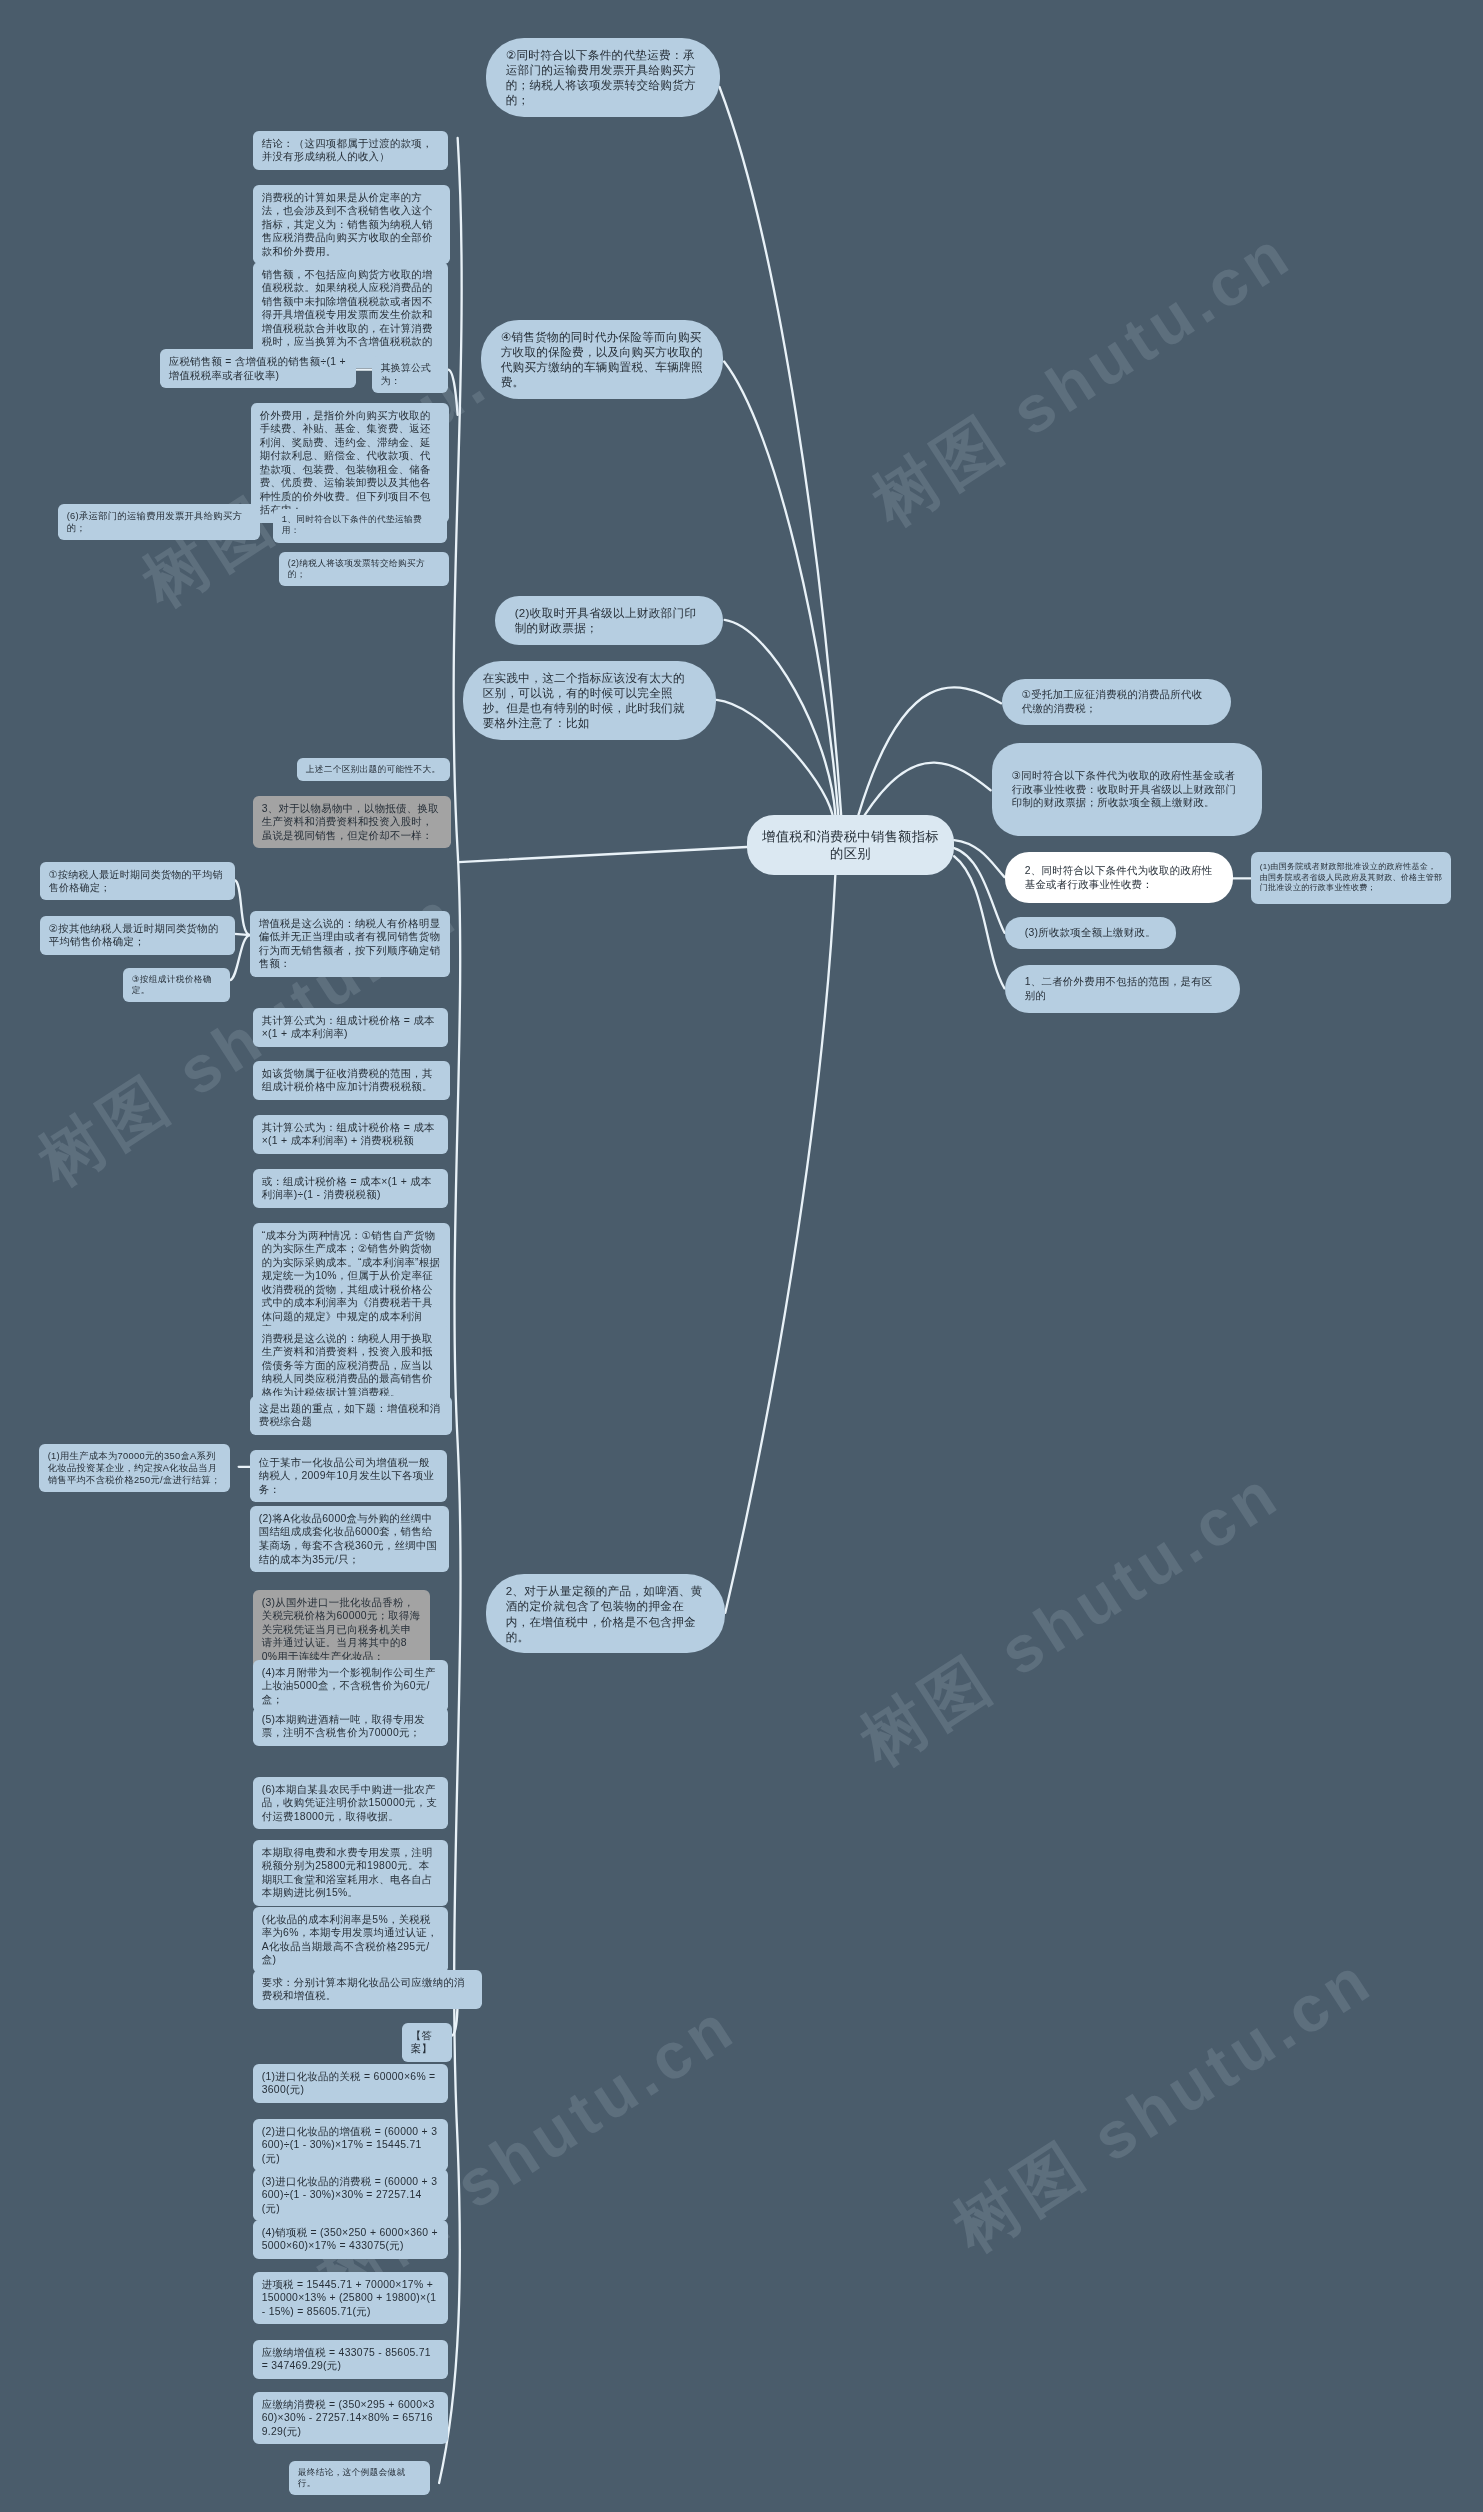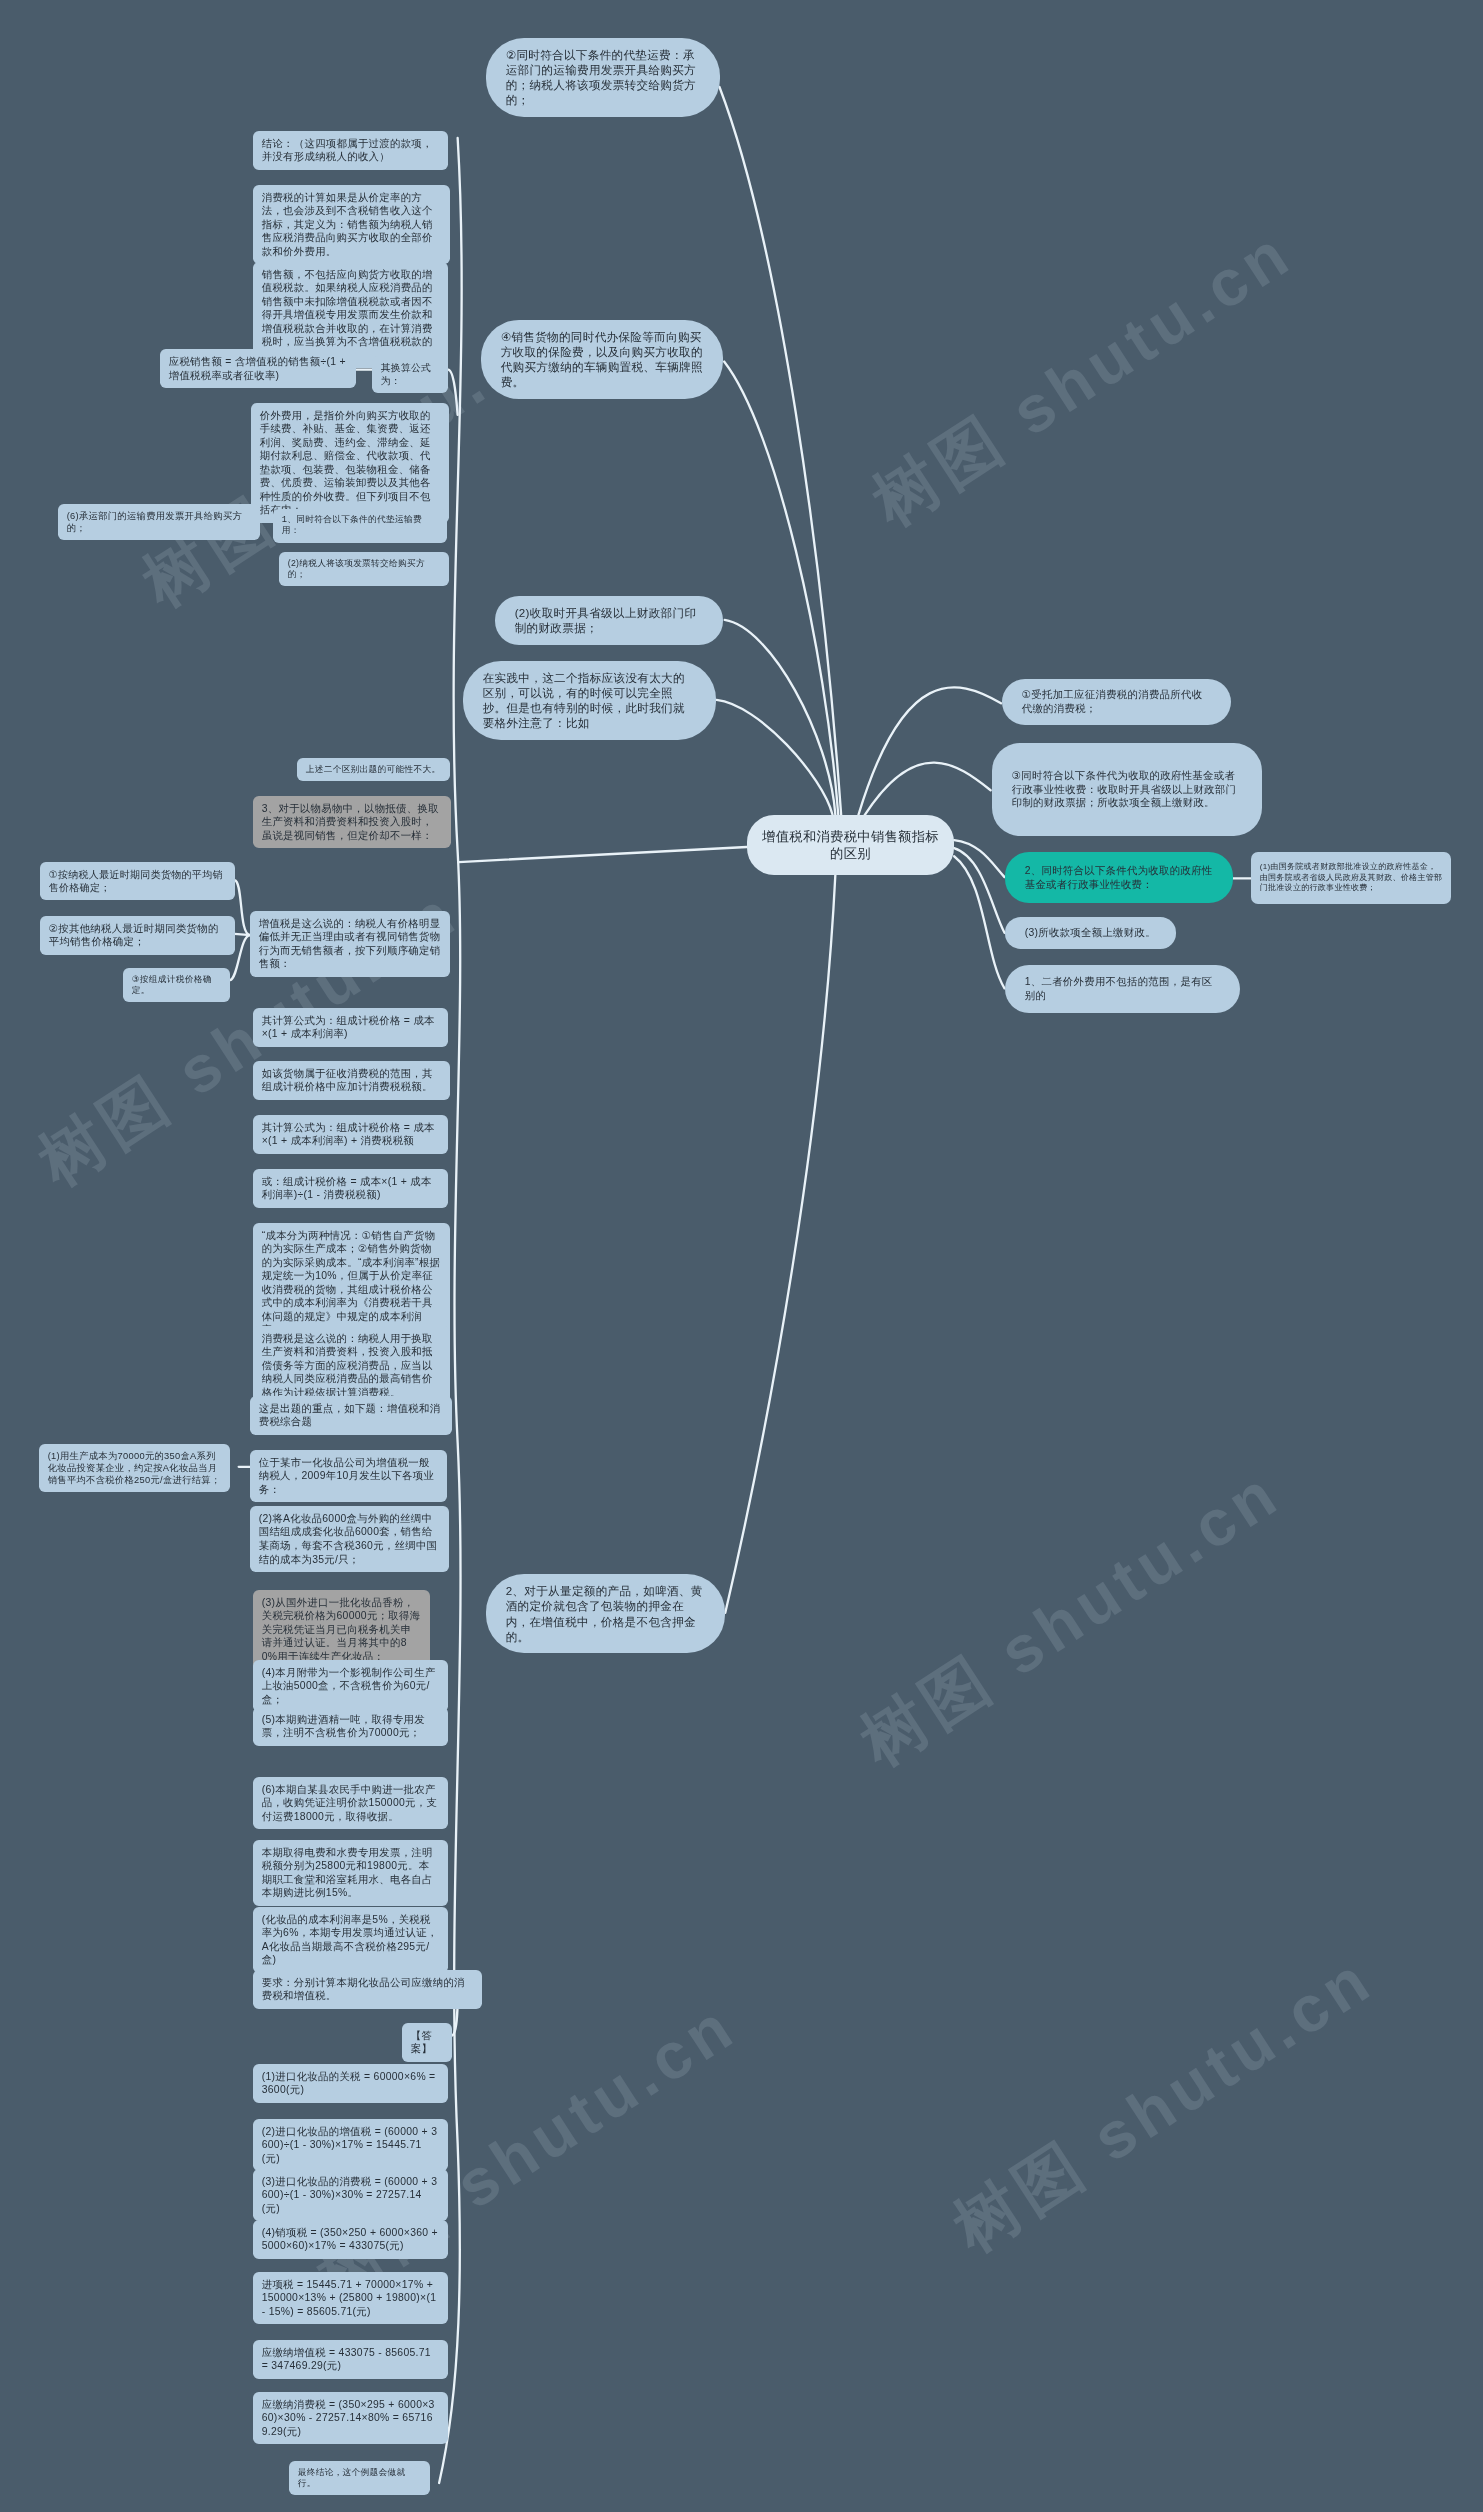--- a/index.html
+++ b/index.html
@@ -72,21 +72,21 @@
       <div class="node" style="left: 58px; top: 504px; width: 202px; min-height: 35px; font-size: 9.3px; border-radius: 5.8px; background: rgb(182, 206, 225); color: rgb(38, 47, 56);">(6)承运部门的运输费用发票开具给购买方的；</div>
       <div class="node" style="left: 273px; top: 509px; width: 174px; min-height: 25.5px; font-size: 8.7px; border-radius: 5.8px; background: rgb(182, 206, 225); color: rgb(38, 47, 56); font-family: Liberation Mono, monospace;">1、同时符合以下条件的代垫运输费用：</div>
       <div class="node" style="left: 279px; top: 552px; width: 170px; min-height: 25.5px; font-size: 8.7px; border-radius: 5.8px; background: rgb(182, 206, 225); color: rgb(38, 47, 56);">(2)纳税人将该项发票转交给购买方的；</div>
       <div class="node pill" style="left: 481px; top: 320px; width: 242px; min-height: 78px; font-size: 11.6px; border-radius: 38px; background: rgb(182, 206, 225); color: rgb(38, 47, 56);">④销售货物的同时代办保险等而向购买方收取的保险费，以及向购买方收取的代购买方缴纳的车辆购置税、车辆牌照费。</div>
       <div class="node pill" style="left: 495px; top: 596px; width: 228px; min-height: 48px; font-size: 11.6px; border-radius: 24px; background: rgb(182, 206, 225); color: rgb(38, 47, 56);">(2)收取时开具省级以上财政部门印制的财政票据；</div>
       <div class="node pill" style="left: 463px; top: 661px; width: 253px; min-height: 78px; font-size: 11.6px; border-radius: 38px; background: rgb(182, 206, 225); color: rgb(38, 47, 56);">在实践中，这二个指标应该没有太大的区别，可以说，有的时候可以完全照抄。但是也有特别的时候，此时我们就要格外注意了：比如</div>
       <div class="node title-node" style="left: 747px; top: 815px; width: 207px; min-height: 60px; font-size: 13.3px; border-radius: 27px; background: rgb(219, 232, 242); color: rgb(38, 47, 56);">增值税和消费税中销售额指标的区别</div>
       <div class="node pill" style="left: 486px; top: 1574px; width: 239px; min-height: 79px; font-size: 11.6px; border-radius: 38px; background: rgb(182, 206, 225); color: rgb(38, 47, 56);">2、对于从量定额的产品，如啤酒、黄酒的定价就包含了包装物的押金在内，在增值税中，价格是不包含押金的。</div>
       <div class="node pill" style="left: 1002px; top: 679px; width: 229px; min-height: 46px; font-size: 10.4px; border-radius: 23px; background: rgb(182, 206, 225); color: rgb(38, 47, 56);">①受托加工应征消费税的消费品所代收代缴的消费税；</div>
       <div class="node pill" style="left: 992px; top: 743px; width: 270px; min-height: 93px; font-size: 10.4px; border-radius: 28px; background: rgb(182, 206, 225); color: rgb(38, 47, 56);">③同时符合以下条件代为收取的政府性基金或者行政事业性收费：收取时开具省级以上财政部门印制的财政票据；所收款项全额上缴财政。</div>
-      <div class="node pill" style="left: 1005px; top: 852px; width: 228px; min-height: 51px; font-size: 10.4px; border-radius: 24px; background: #14b8a6; color: rgb(38, 47, 56);">2、同时符合以下条件代为收取的政府性基金或者行政事业性收费：</div>
+      <div class="node pill" style="left: 1005px; top: 852px; width: 228px; min-height: 51px; font-size: 10.4px; border-radius: 24px; background: #ffffff; color: rgb(38, 47, 56);">2、同时符合以下条件代为收取的政府性基金或者行政事业性收费：</div>
       <div class="node pill" style="left: 1005px; top: 917px; width: 171px; min-height: 31px; font-size: 10.4px; border-radius: 15.6px; background: rgb(182, 206, 225); color: rgb(38, 47, 56);">(3)所收款项全额上缴财政。</div>
       <div class="node pill" style="left: 1005px; top: 965px; width: 235px; min-height: 48px; font-size: 10.4px; border-radius: 24px; background: rgb(182, 206, 225); color: rgb(38, 47, 56);">1、二者价外费用不包括的范围，是有区别的</div>
       <div class="node" style="left: 1251px; top: 852px; width: 200px; min-height: 52px; font-size: 8px; border-radius: 7px; background: rgb(182, 206, 225); color: rgb(38, 47, 56);">(1)由国务院或者财政部批准设立的政府性基金，由国务院或者省级人民政府及其财政、价格主管部门批准设立的行政事业性收费；</div>
       <div class="node" style="left: 297px; top: 758px; width: 153px; min-height: 23px; font-size: 8.7px; border-radius: 5.8px; background: rgb(182, 206, 225); color: rgb(38, 47, 56);">上述二个区别出题的可能性不大。</div>
       <div class="node" style="left: 253px; top: 796px; width: 198px; min-height: 50px; font-size: 10.4px; border-radius: 5.8px; background: #a3a3a3; color: rgb(38, 47, 56);">3、对于以物易物中，以物抵债、换取生产资料和消费资料和投资入股时，虽说是视同销售，但定价却不一样：</div>
       <div class="node" style="left: 250px; top: 911px; width: 200px; min-height: 49px; font-size: 10.4px; border-radius: 5.8px; background: rgb(182, 206, 225); color: rgb(38, 47, 56);">增值税是这么说的：纳税人有价格明显偏低并无正当理由或者有视同销售货物行为而无销售额者，按下列顺序确定销售额：</div>
       <div class="node" style="left: 40px; top: 862px; width: 195px; min-height: 36px; font-size: 10px; border-radius: 5.8px; background: rgb(182, 206, 225); color: rgb(38, 47, 56);">①按纳税人最近时期同类货物的平均销售价格确定；</div>
       <div class="node" style="left: 40px; top: 916px; width: 195px; min-height: 36px; font-size: 10.4px; border-radius: 5.8px; background: rgb(182, 206, 225); color: rgb(38, 47, 56);">②按其他纳税人最近时期同类货物的平均销售价格确定；</div>
       <div class="node" style="left: 123px; top: 968px; width: 107px; min-height: 24px; font-size: 8.7px; border-radius: 5.8px; background: rgb(182, 206, 225); color: rgb(38, 47, 56);">③按组成计税价格确定。</div>
       <div class="node" style="left: 253px; top: 1008px; width: 195px; min-height: 37px; font-size: 10.4px; border-radius: 5.8px; background: rgb(182, 206, 225); color: rgb(38, 47, 56);">其计算公式为：组成计税价格 = 成本×(1 + 成本利润率)</div>

